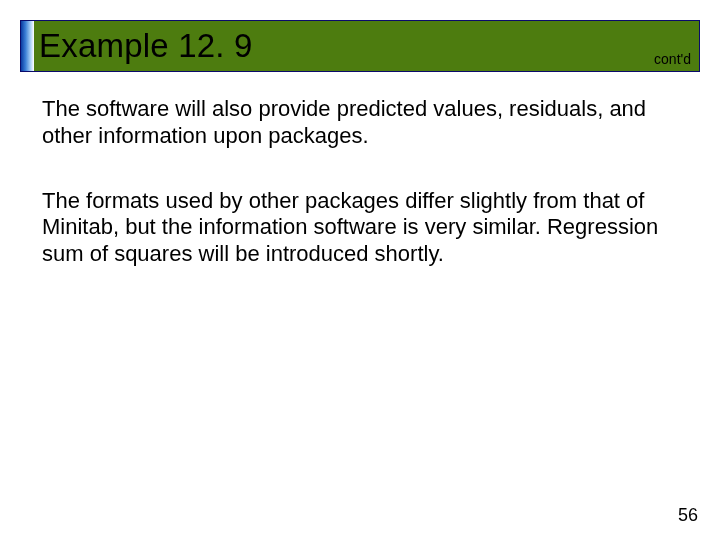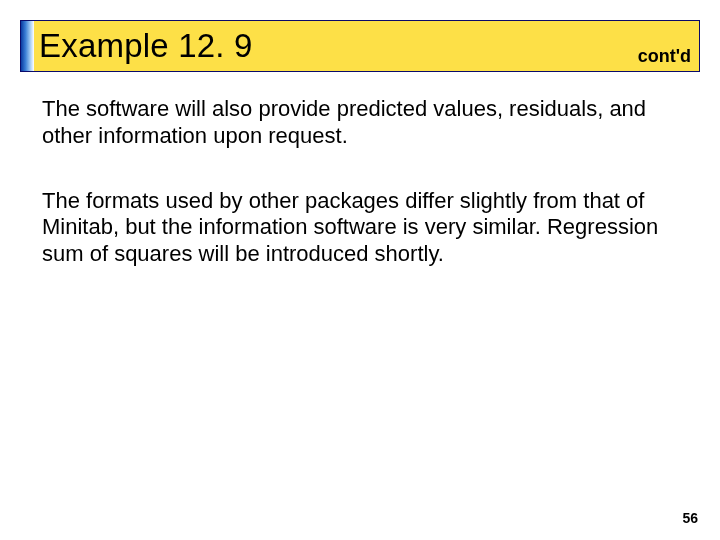--- a/index.html
+++ b/index.html
@@ -19,21 +19,21 @@
     box-sizing: border-box;
   }
   .title-box {
     position: absolute;
     top: 20px;
     left: 20px;
     width: 680px;
     height: 52px;
     border: 1px solid #0a0a6a;
     box-sizing: border-box;
-    background: #fde047;
+    background: #4d7c0f;
   }
   .title-accent {
     position: absolute;
     top: 0;
     left: 0;
     width: 13px;
     height: 100%;
     background: linear-gradient(to right, #0a3aa0 0%, #3b7fd6 35%, #a6cdf3 72%, #ffffff 100%);
   }
   .title-text {
@@ -42,53 +42,52 @@
     top: 50%;
     transform: translateY(-50%);
     font-size: 33px;
     font-weight: 400;
     letter-spacing: 0.2px;
   }
   .contd {
     position: absolute;
     right: 8px;
     bottom: 4px;
-    font-size: 18px;
-    font-weight: 700;
+    font-size: 14px;
+    font-weight: 400;
   }
   .body {
     position: absolute;
     top: 96px;
     left: 42px;
     width: 640px;
     font-size: 22px;
     line-height: 1.22;
   }
   .body p {
     margin: 0 0 38px 0;
   }
   .pagenum {
     position: absolute;
     right: 22px;
     bottom: 14px;
-    font-size: 14px;
-    font-weight: bold;
+    font-size: 18px;
   }
 </style>
 </head>
 <body>
 
 <div class="slide">
 
   <div class="title-box">
     <div class="title-accent"></div>
     <div class="title-text">Example 12. 9</div>
     <div class="contd">cont'd</div>
   </div>
 
   <div class="body">
-    <p>The software will also provide predicted values, residuals, and other information upon request.</p>
+    <p>The software will also provide predicted values, residuals, and other information upon packages.</p>
     <p>The formats used by other packages differ slightly from that of Minitab, but the information software is very similar. Regression sum of squares will be introduced shortly.</p>
   </div>
 
   <div class="pagenum">56</div>
 
 </div>
 
 </body></html>

